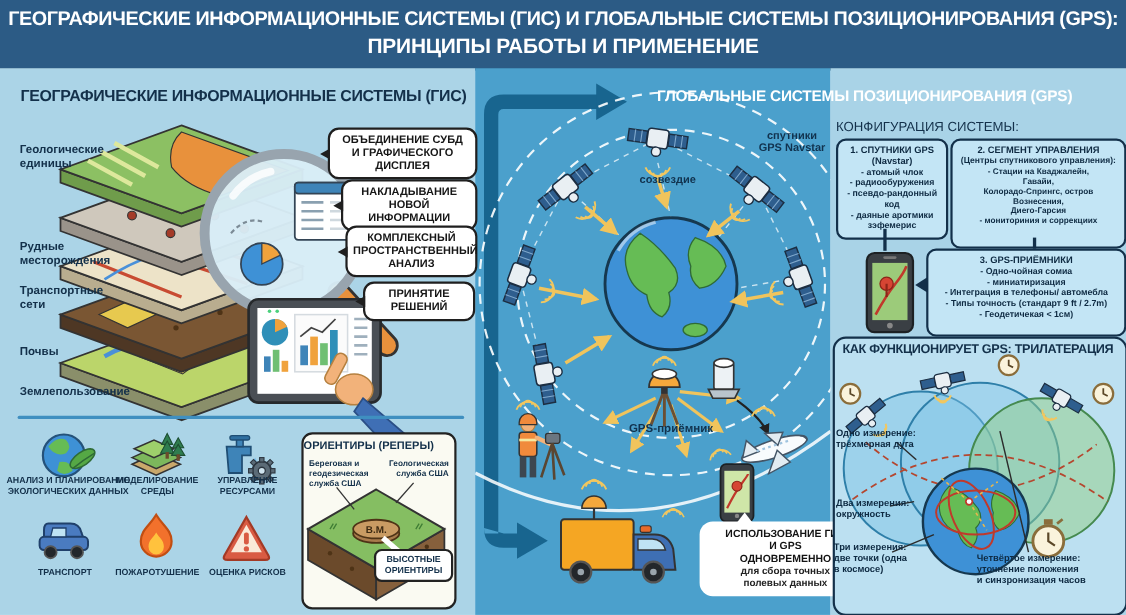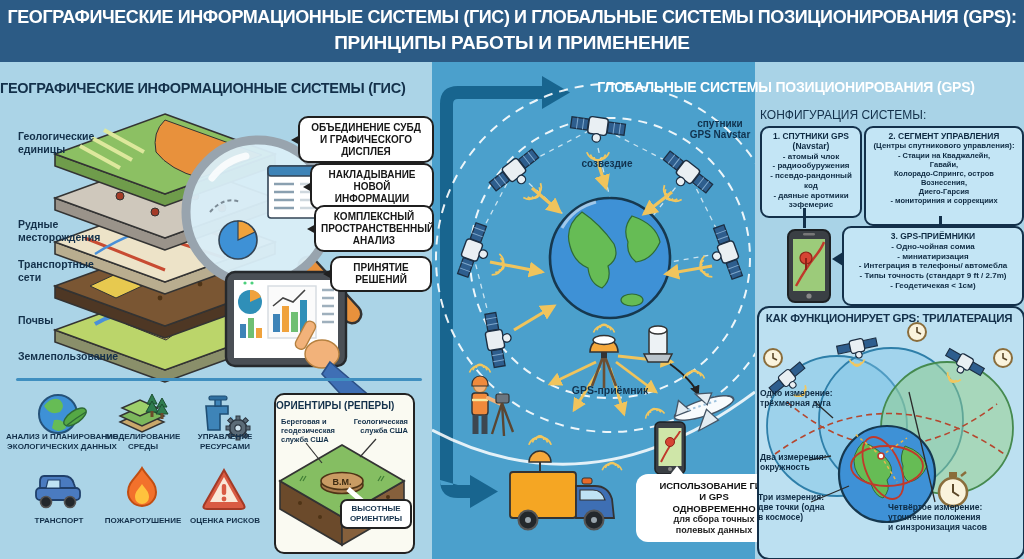--- a/index.html
+++ b/index.html
@@ -8,21 +8,21 @@
   .abs{position:absolute;}
   .pre{white-space:pre-line;}
   
   .banner{left:0;top:0;width:1024px;height:62px;background:#2C5B85;border-bottom:2px solid #1d4063;}
   .banner .l1{left:0;top:7px;width:1024px;text-align:center;color:#fff;font-weight:800;font-size:18px;letter-spacing:-.4px;}
   .banner .l2{left:0;top:32px;width:1024px;text-align:center;color:#fff;font-weight:800;font-size:19px;letter-spacing:-.2px;}
   
   .col-left{left:0;top:62px;width:432px;height:497px;background:#ABD4E7;}
   .col-mid{left:432px;top:62px;width:323px;height:497px;background:#4BA0CC;}
   .col-right{left:755px;top:62px;width:269px;height:497px;background:#A9D3E7;}
-  .gis-header{left:0;top:80px;width:424px;text-align:left;font-size:14.5px;font-weight:800;letter-spacing:-.3px;}
+  .gis-header{left:0;top:80px;width:424px;text-align:right;font-size:14.5px;font-weight:800;letter-spacing:-.3px;}
   .gps-header{left:552px;top:79px;width:468px;text-align:center;font-size:14px;font-weight:800;color:#fff;letter-spacing:-.2px;}
   .layer-label{font-size:10.5px;font-weight:600;line-height:1.2;}
   .callout{background:#fff;border:2px solid #1f1f1f;border-radius:10px;padding:4px 5px;
            font-size:10px;font-weight:800;text-align:center;line-height:1.18;color:#161616;}
   .callout:before{content:"";position:absolute;left:-9px;top:50%;margin-top:-5px;border-top:5px solid transparent;
            border-bottom:5px solid transparent;border-right:9px solid #1f1f1f;}
   .app-label{font-size:8px;font-weight:800;text-align:center;line-height:1.25;}
   .divider{left:16px;top:378px;width:406px;height:3px;background:#3F8FC0;border-radius:2px;}
   .bench{left:274px;top:393px;width:137px;height:157px;background:#FAFAF2;border:2.5px solid #222;border-radius:10px;}
   .bench-title{left:0;top:5px;width:148px;text-align:left;font-size:10px;font-weight:800;}

